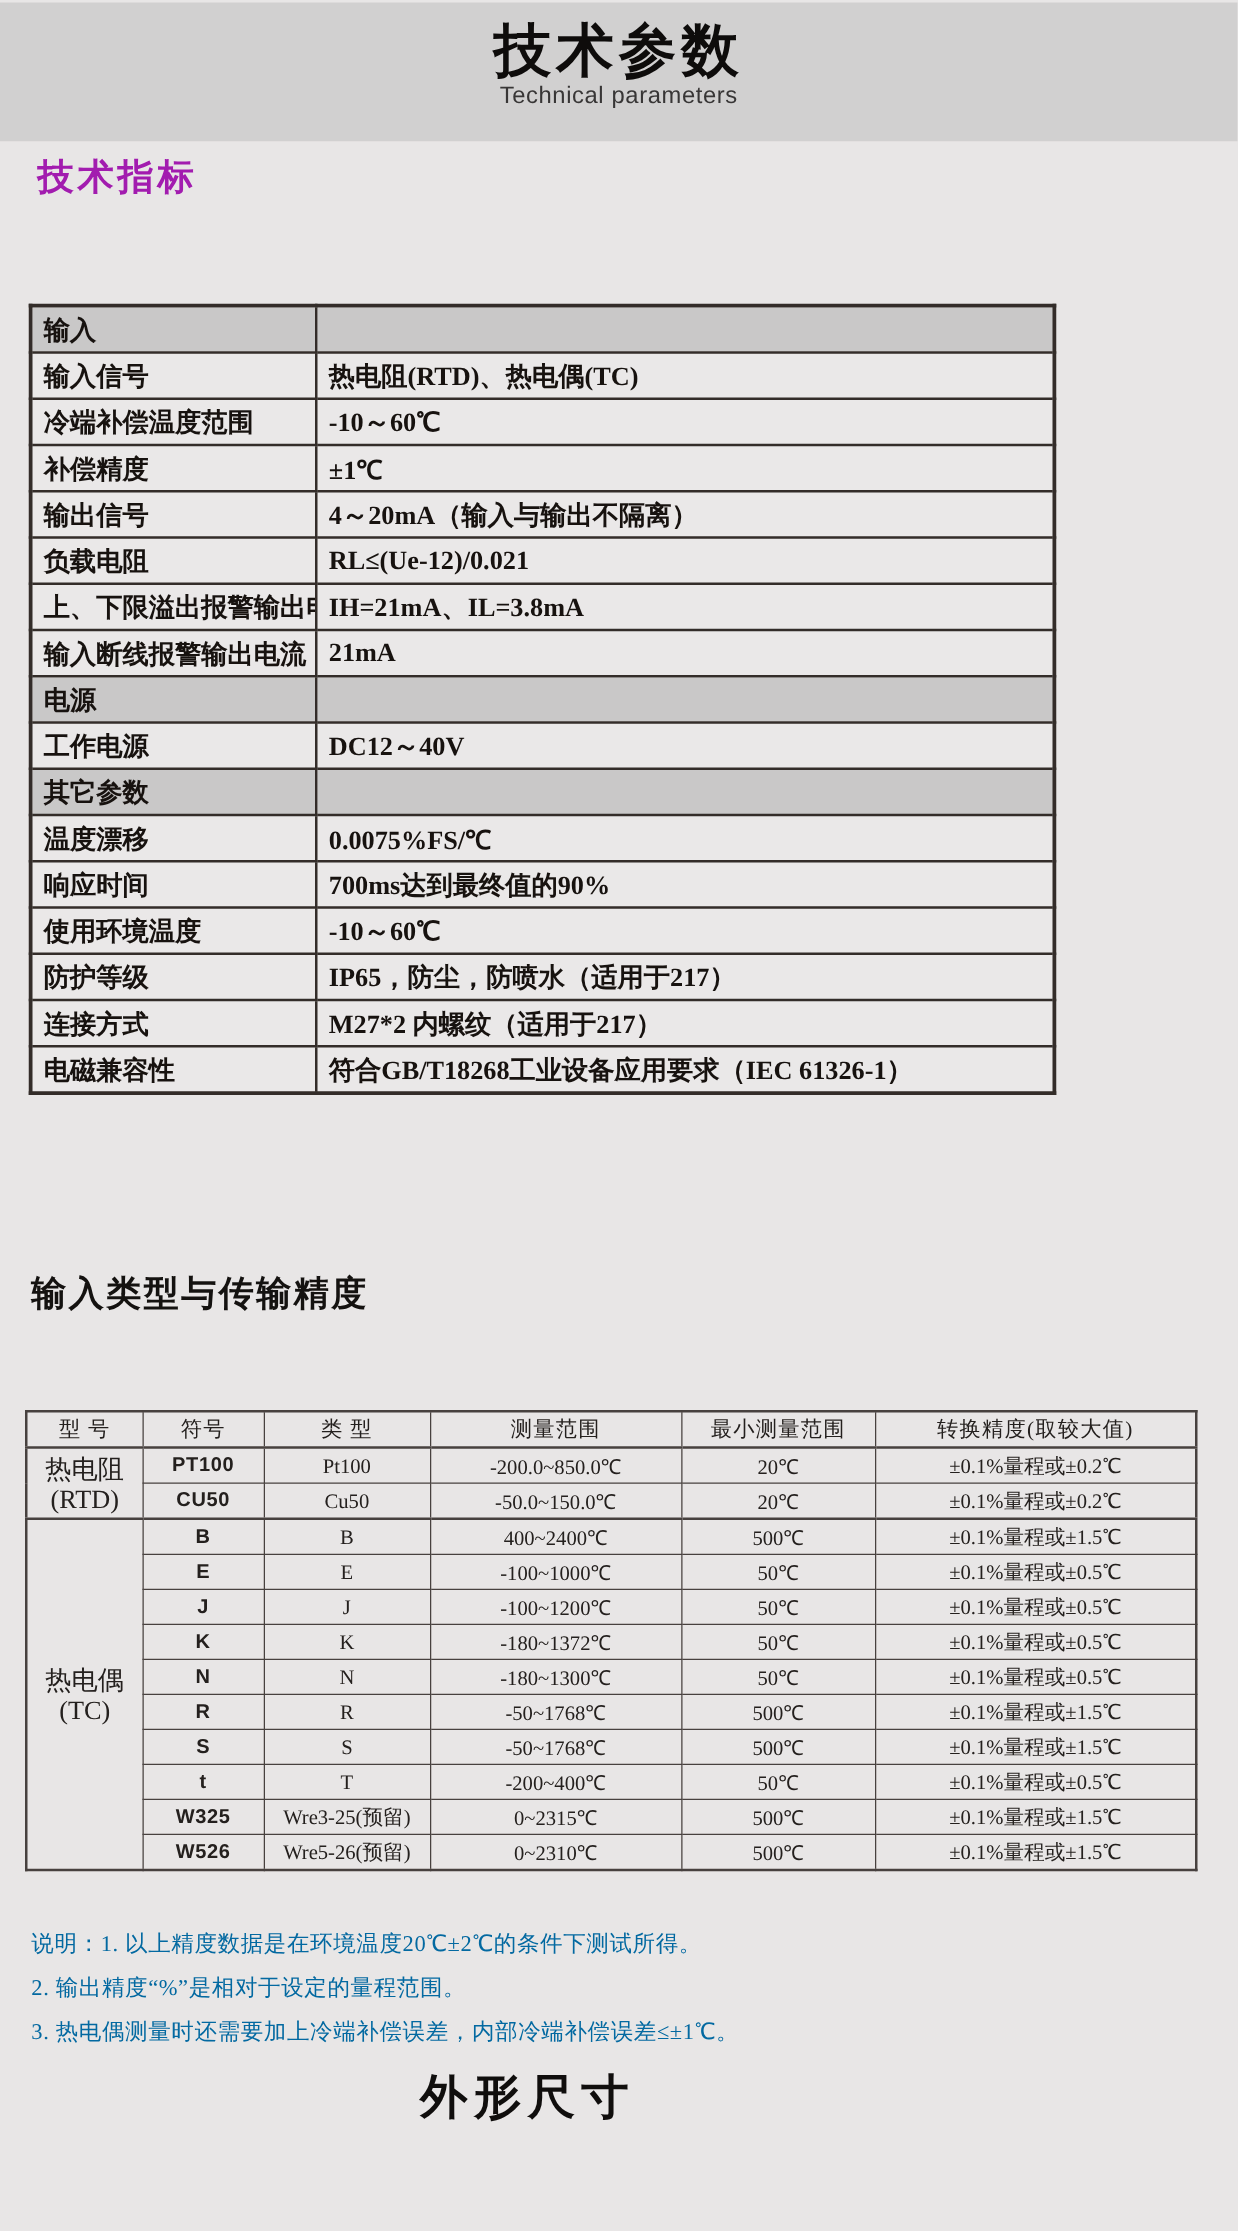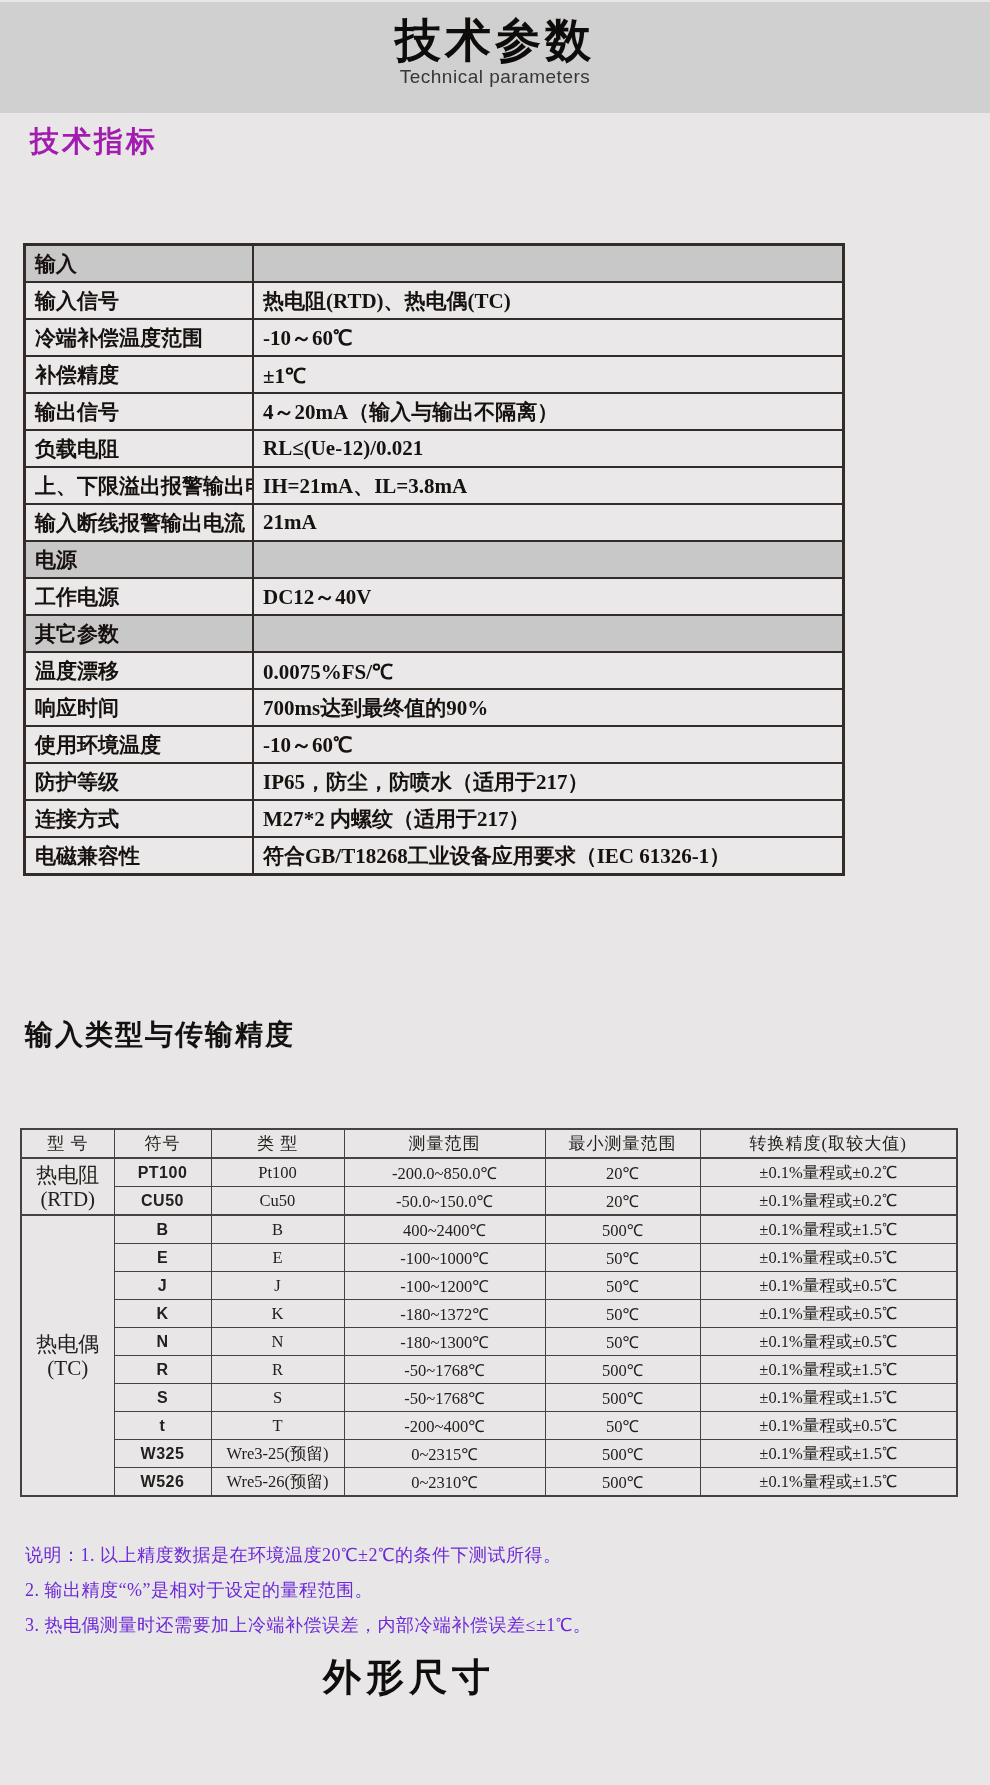--- a/index.html
+++ b/index.html
@@ -63,26 +63,26 @@
   .acc th{font-size:17px;letter-spacing:1px;}
   .acc td.sym{
     font-family:"Liberation Sans", sans-serif;font-weight:bold;font-size:16px;
     letter-spacing:0.5px;
   }
   .acc tr.group-start td{border-top-width:2px;}
   .acc td.model-cell{line-height:24px;font-size:21px;margin-top:24px;}
   .notes{
     position:absolute;left:25px;top:1538px;
     font-family:"Liberation Serif", serif;font-size:18px;line-height:35px;
-    color:#6d28d9;letter-spacing:0.5px;
+    color:#0369a1;letter-spacing:0.5px;
   }
   .note-line{white-space:nowrap;}
   .note-line.indent{}
   .h-dim{
-    position:absolute;left:0;top:1652px;width:818px;text-align:center;
+    position:absolute;left:13px;top:1652px;width:818px;text-align:center;
     font-size:38px;font-weight:bold;letter-spacing:5px;color:#100e0d;
   }
 </style>
 </head>
 <body>
 
 <div class="band">
   <div class="band-title">技术参数</div>
   <div class="band-sub">Technical parameters</div>
 </div>

